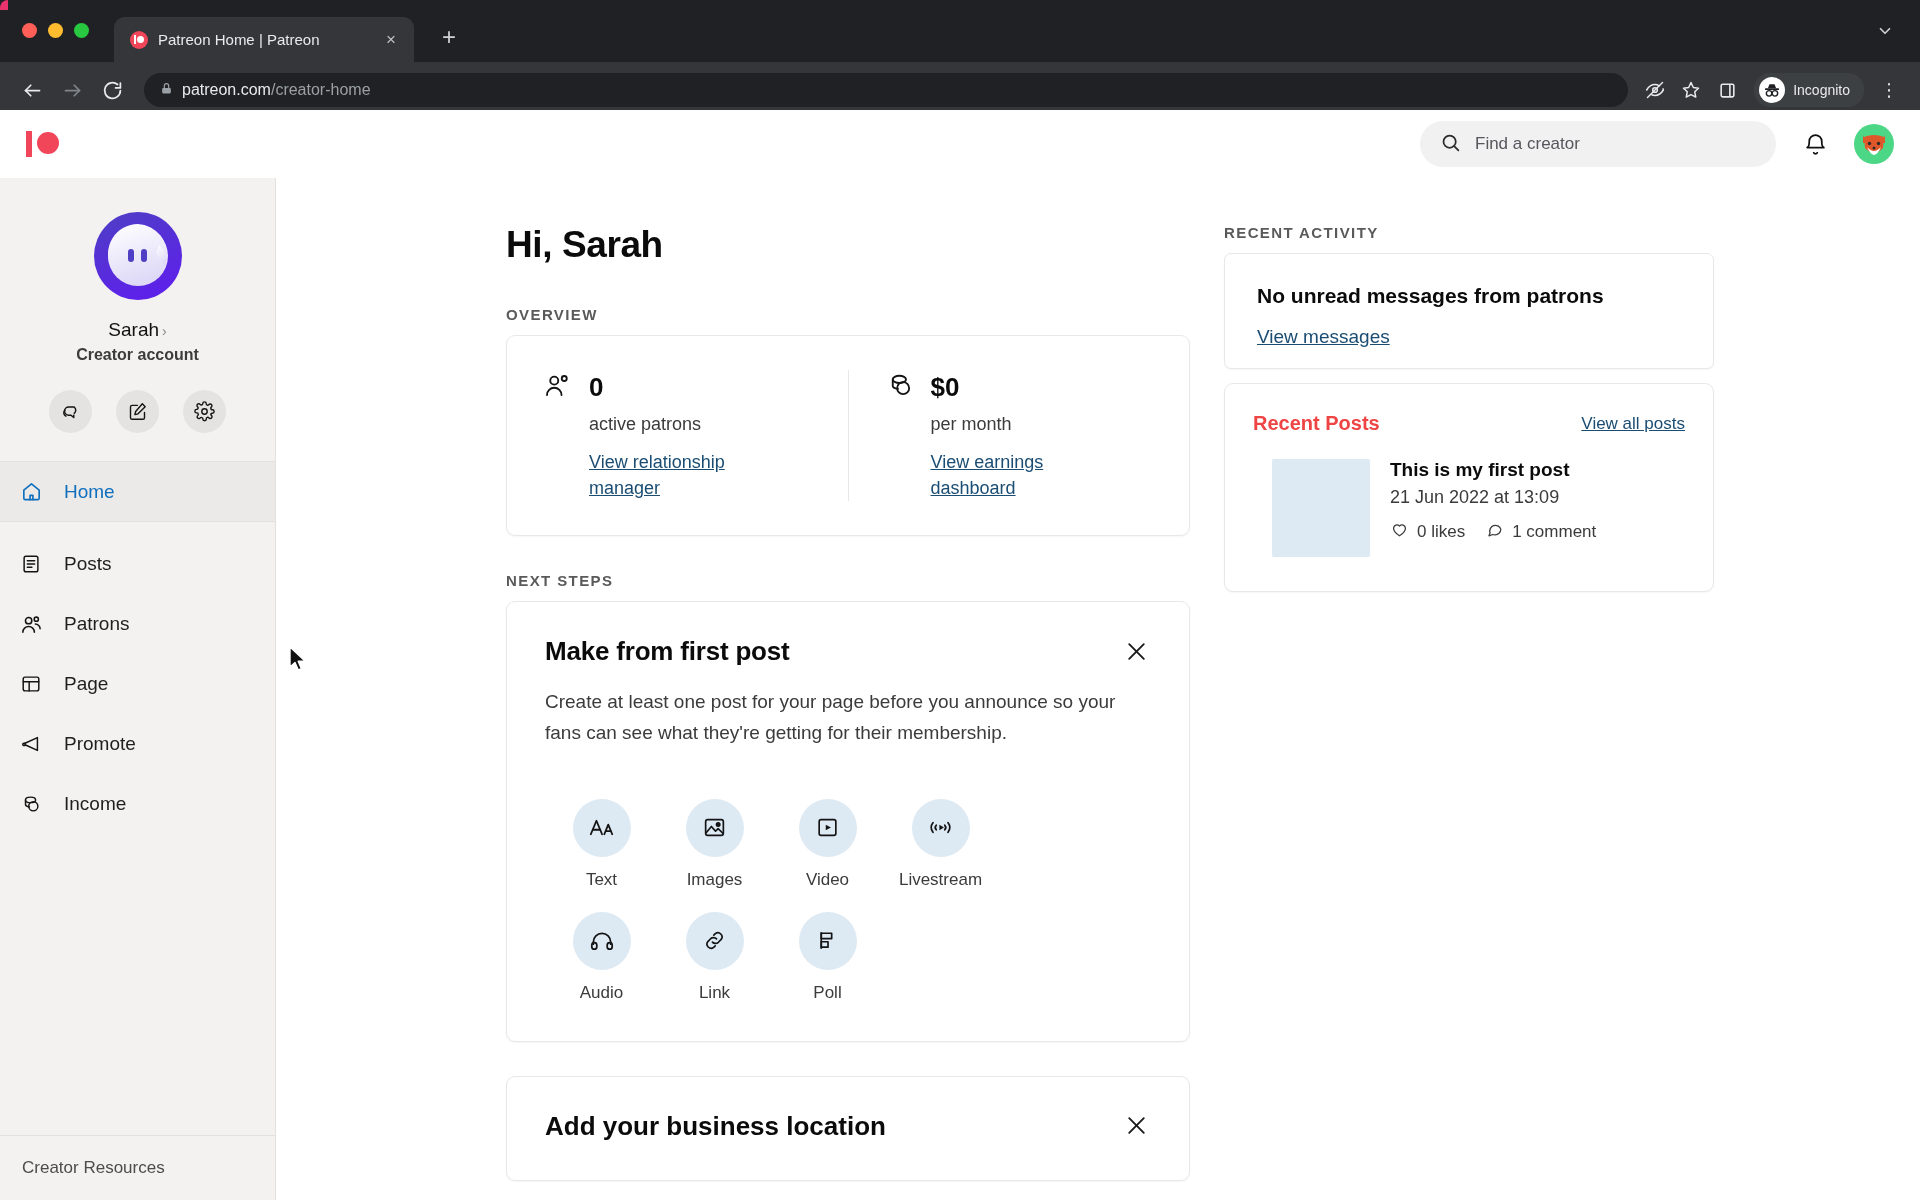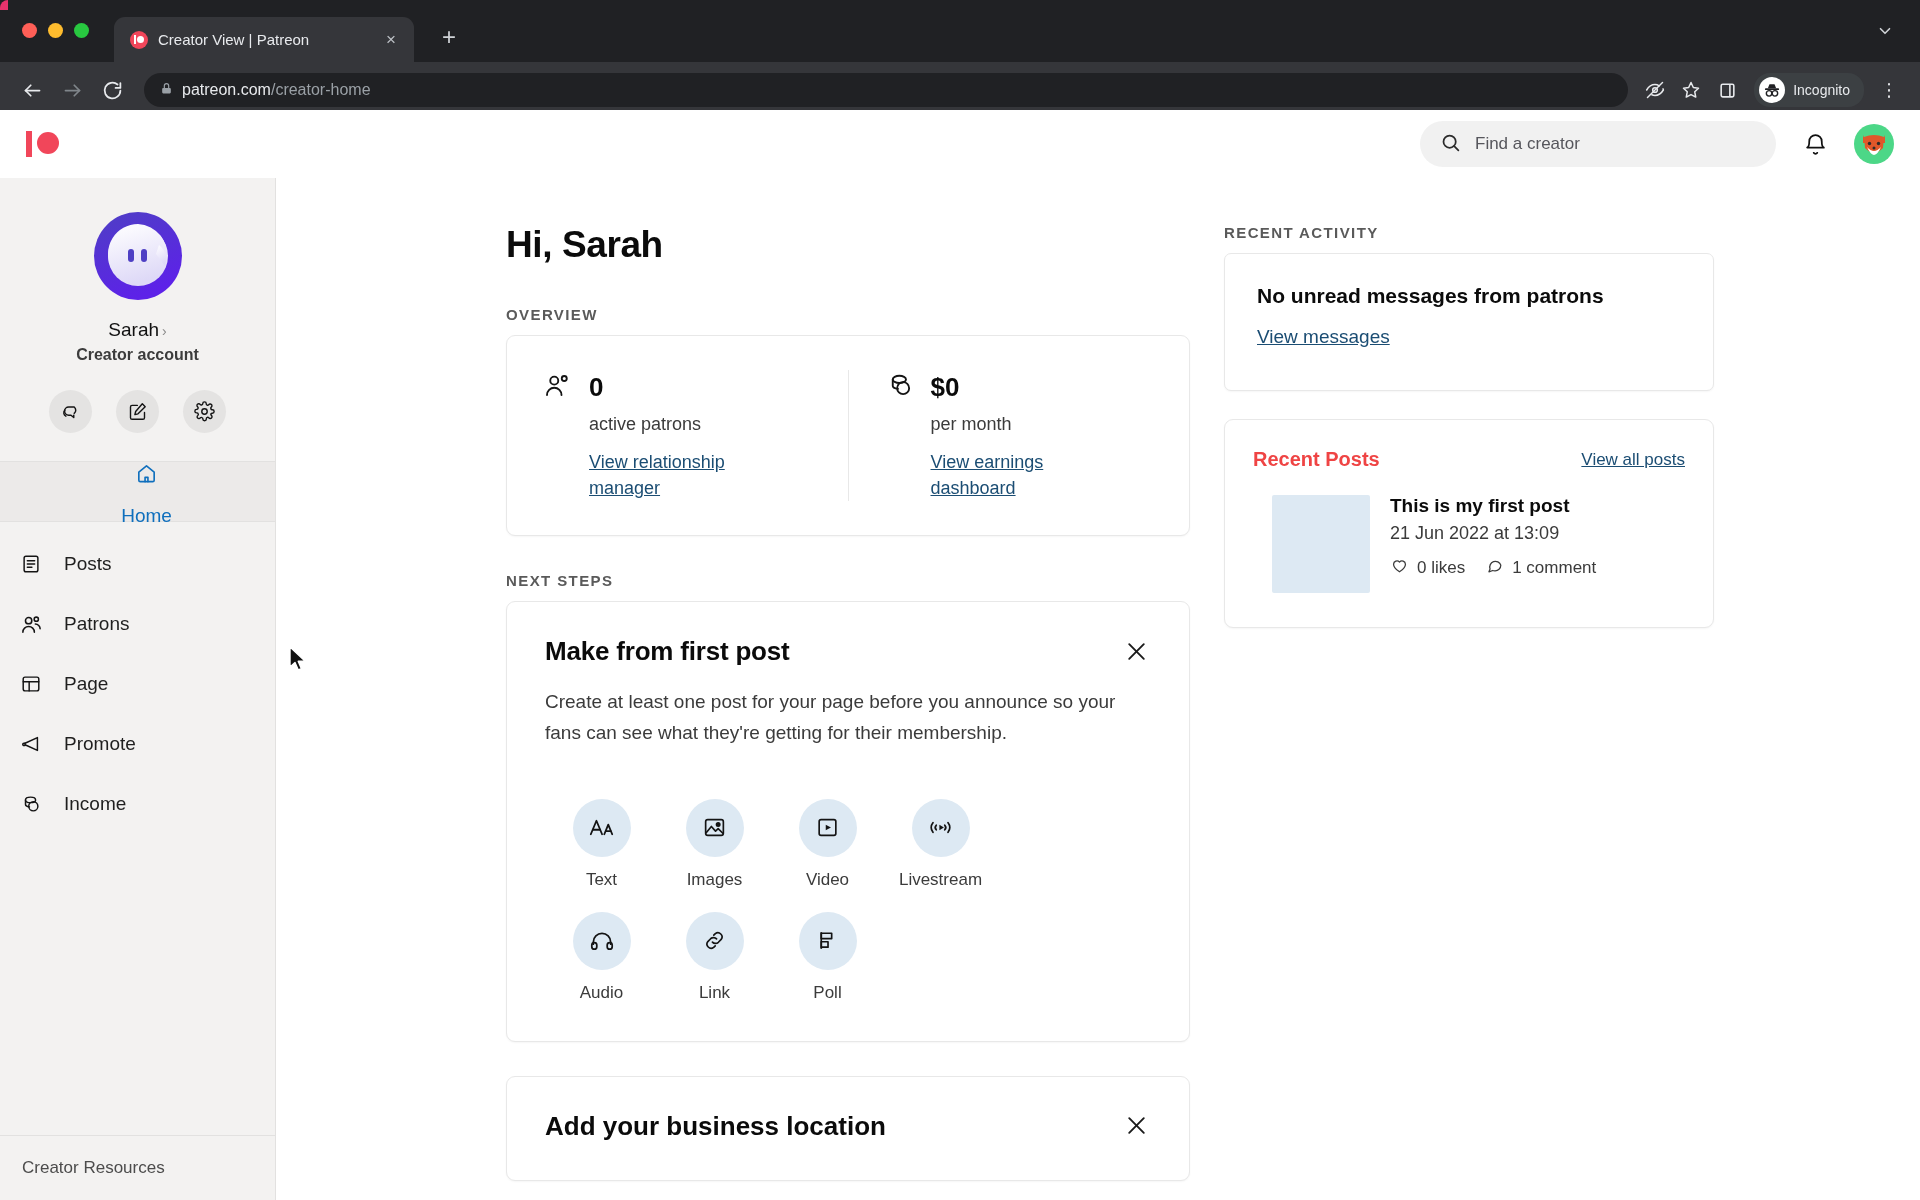--- a/index.html
+++ b/index.html
@@ -159,21 +159,21 @@
     width:43px;height:43px;border-radius:50%;background:#e4e3e2;
     display:flex;align-items:center;justify-content:center;cursor:pointer;
   }
 
   .nav { padding-top:0; }
   .navitem {
     display:flex; align-items:center; gap:20px;
     padding: 0 0 0 18px; height:60px; cursor:pointer;
     font-size:19px; color:#1f1f1f;
   }
-  .navitem.active { background:#eceae9; color:#0f6fbd; border-bottom:1px solid #e2e1e0;flex-direction:column; }
+  .navitem.active { background:#eceae9; color:#0f6fbd; border-bottom:1px solid #e2e1e0; }
   .navitem .ico { width:26px; display:flex; align-items:center; justify-content:center; flex:none; }
   .nav .spacer { height:12px; }
 
   .sidebar-footer {
     margin-top:auto; border-top:1px solid #e2e1e0;
     padding: 22px 0 22px 22px;
     font-size:17px; color:#4c4c4c; cursor:pointer;
   }
 
   
@@ -223,21 +223,21 @@
     width:58px;height:58px;border-radius:50%;background:#dde9f3;
     display:flex;align-items:center;justify-content:center;margin:0 auto;
   }
   .ptype .plabel { margin-top:13px; font-size:17px; color:#3b3b3b; }
 
   .biz-card { padding: 34px 38px 38px; }
   .biz-head { display:flex; align-items:flex-start; }
   .biz-title { font-size:26px; font-weight:800; color:#0b0b0b; }
 
   
-  .msg-card { padding: 30px 32px 42px; margin-bottom:28px;border-radius:7px; }
+  .msg-card { padding: 30px 32px 20px; margin-bottom:14px;border-radius:7px; }
   .msg-title { font-size:21px; font-weight:700; color:#0b0b0b; }
   .msg-link { display:inline-block; margin-top:18px; font-size:19px;
               color:#1b4d73; text-decoration:underline; cursor:pointer; }
 
   .posts-card { padding: 28px 28px 34px; }
   .posts-head { display:flex; align-items:center; }
   .posts-title { font-size:20px; font-weight:700; color:#ef4444; }
   .posts-link { margin-left:auto; font-size:17px; color:#1b4d73;
                 text-decoration:underline; cursor:pointer; }
   .post-row { display:flex; gap:20px; margin-top:24px;padding-left:19px; }
@@ -261,21 +261,21 @@
       <span class="dot red"></span>
       <span class="dot yellow"></span>
       <span class="dot green"></span>
     </div>
     <div class="tabstrip">
       <div class="tab">
         <span class="tab-favicon">
             <i></i>
             <b></b>
           </span>
-        <span class="tab-title">Creator View | Patreon</span>
+        <span class="tab-title">Patreon Home | Patreon</span>
         <span class="tab-close">×</span>
       </div>
       <div class="newtab">+</div>
     </div>
     <div class="chrome-caret">
       <svg width="18" height="18" viewBox="0 0 24 24" fill="none" stroke="#cfd2d6" stroke-width="2.2" stroke-linecap="round" stroke-linejoin="round">
           <polyline points="6 9 12 15 18 9"></polyline>
         </svg>
     </div>
   </div>

